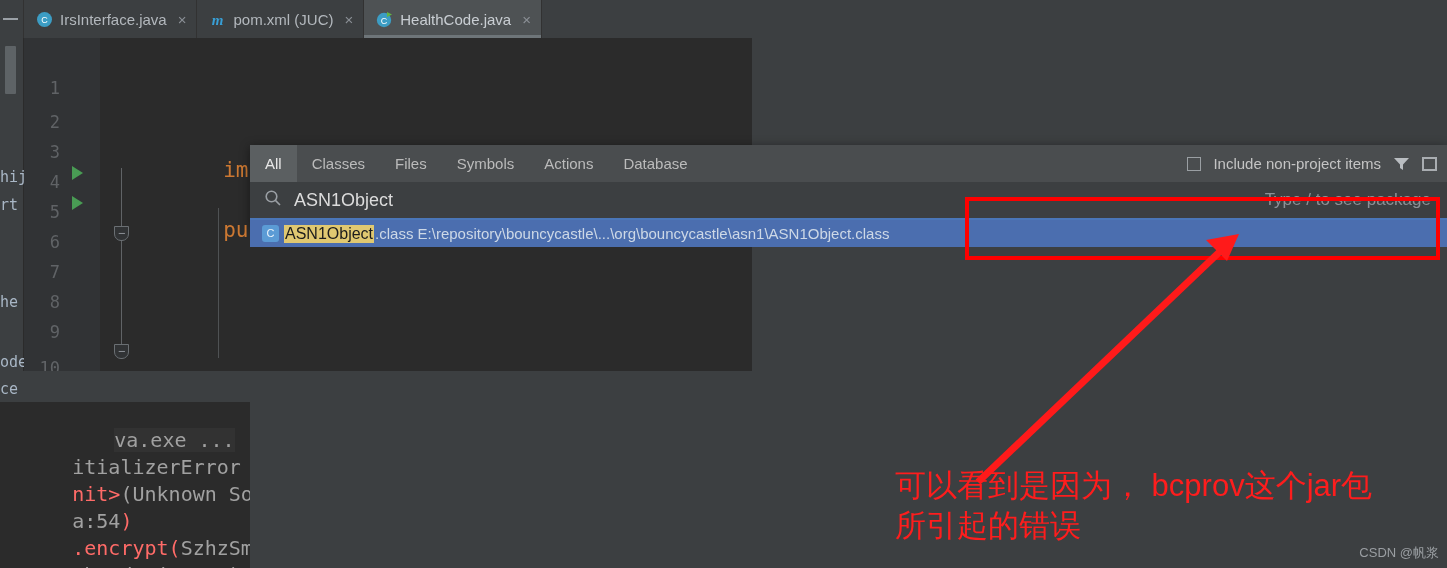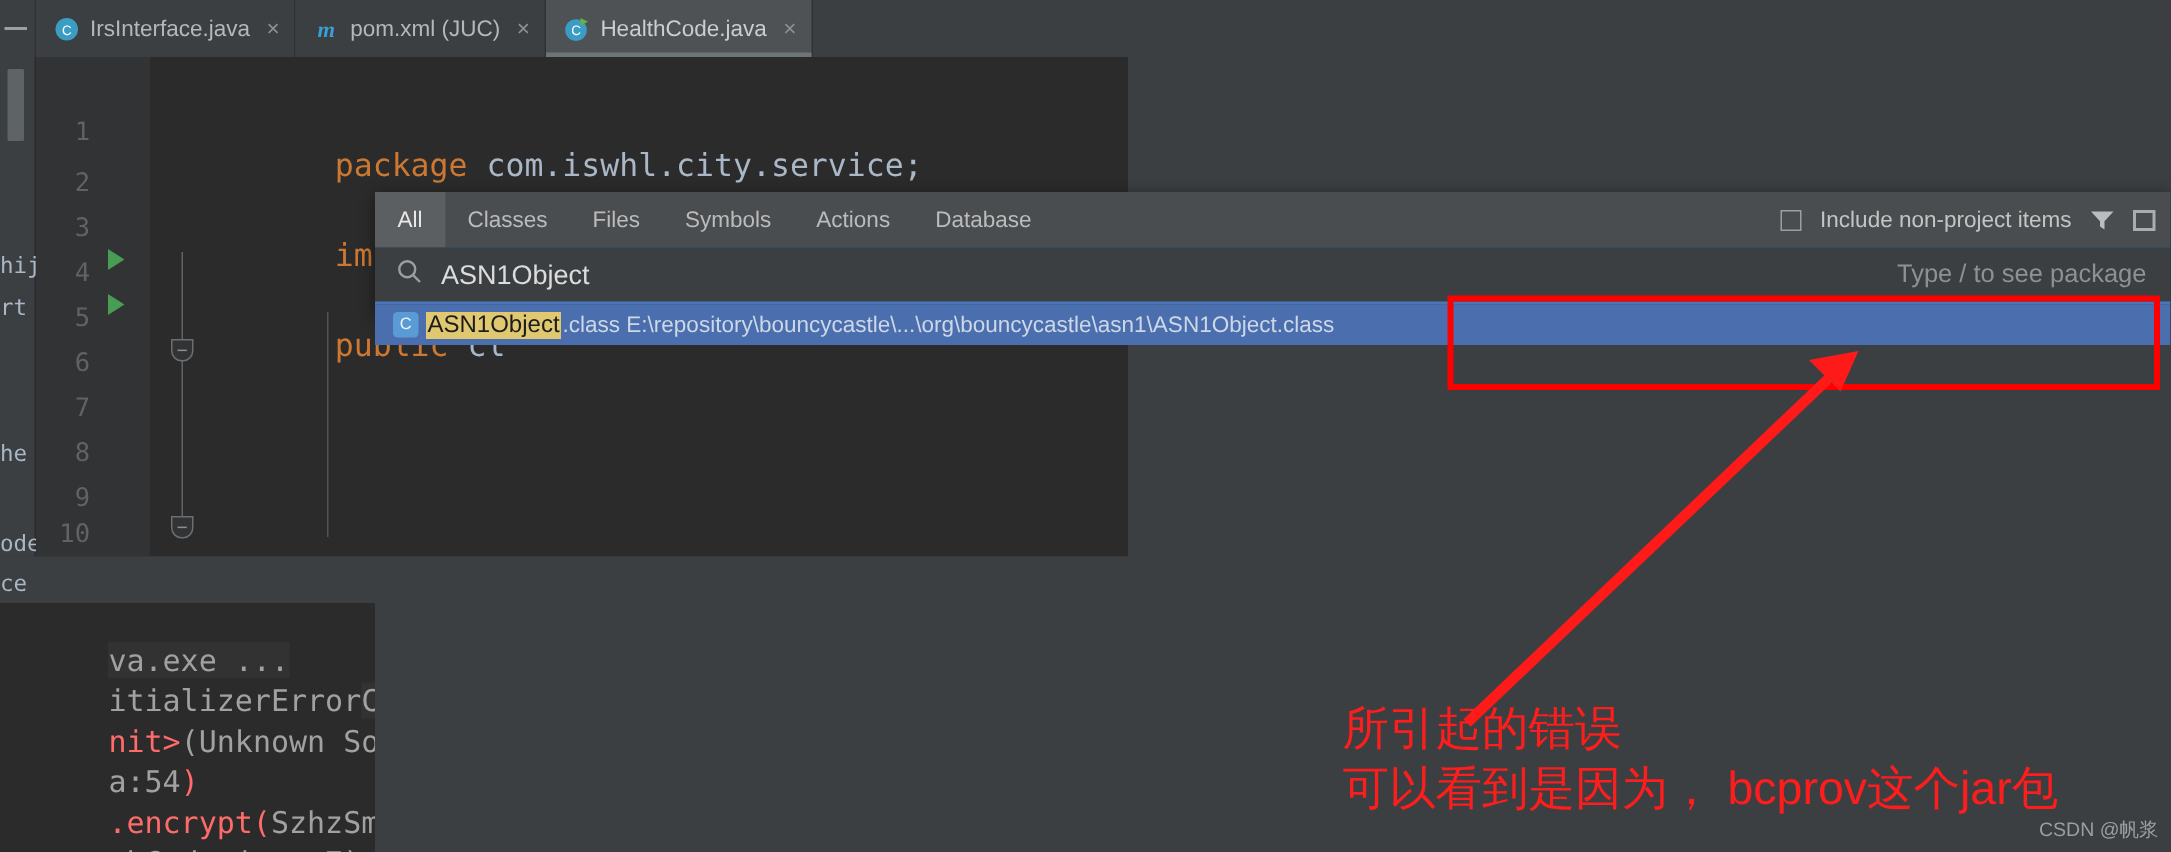--- a/index.html
+++ b/index.html
@@ -95,32 +95,32 @@
   
   .editor-gap {
     position: absolute; left: 0; top: 371px; width: 752px; height: 31px; background: #3c3f41;
   }
   .console {
     position: absolute; left: 0; top: 402px; width: 250px; height: 166px;
     background: #2b2b2b; overflow: hidden;
     font-family: "DejaVu Sans Mono", monospace; font-size: 20px;
   }
   .console .cline { position: absolute; white-space: pre; }
-  .c-gray { color: #a1a1a1; }
+  .c-gray { color: #a1a1a1; margin-left: 42px; }
   .c-red  { color: #ff6b68; }
   .c-link { color: #a1a1a1; }
   .c-hl { background: #323232; }
   .console-fill {
     position:absolute; left:0; top:402px; width:250px; height:166px; background:#2b2b2b;
   }
 
   
   .popup {
-    position: absolute; left: 250px; top: 128px; width: 1197px; height: 82px;
-    background: #0369a1; box-shadow: 0 2px 10px rgba(0,0,0,.45); z-index: 20;
+    position: absolute; left: 250px; top: 145px; width: 1197px; height: 82px;
+    background: #ffffff; box-shadow: 0 2px 10px rgba(0,0,0,.45); z-index: 20;
   }
   .popup-tabs {
     position: relative; height: 37px; display: flex; align-items: center;
     background: #4a4d4f;
   }
   .ptab {
     height: 37px; padding: 0 15px; display: flex; align-items: center;
     font-size: 15px; color: #bbbbbb;
   }
   .ptab.sel { background: #5b5f61; color: #e8e8e8; }
@@ -234,34 +234,31 @@
     <div class="gutter">
       <div class="lnum" style="top:40px">1</div>
       <div class="lnum" style="top:74px">2</div>
       <div class="lnum" style="top:104px">3</div>
       <div class="lnum" style="top:134px">4</div>
       <div class="lnum" style="top:164px">5</div>
       <div class="lnum" style="top:194px">6</div>
       <div class="lnum" style="top:224px">7</div>
       <div class="lnum" style="top:254px">8</div>
       <div class="lnum" style="top:284px">9</div>
-      <div class="lnum" style="top:308px">10</div>
+      <div class="lnum" style="top:320px">10</div>
 
       <div class="runmark" style="top:128px"></div>
       <div class="runmark" style="top:158px"></div>
 
       <div class="foldline" style="top:130px; height:190px;"></div>
       <div class="foldbox top" style="top:188px">−</div>
       <div class="foldbox bot" style="top:306px">−</div>
     </div>
 
     <div class="code">
-      <div class="line" style="top:36px">
-        <span class="kw">package</span><span class="pl"> com.iswhl.city.service;</span>
-      </div>
       <div class="line" style="top:96px">
         <span class="kw">import</span><span class="pl"> com.szhz.healthcode.crypto.util.SzhzSm4Util;</span>
       </div>
       <div class="line" style="top:156px">
         <span class="kw">public</span><span class="pl"> cl</span>
       </div>
       <div class="line" style="top:306px; left:66px">
         <span class="pl">}</span>
       </div>
       <div class="inner-bar"></div>
@@ -354,18 +351,18 @@
   </div>
 
   <div class="ann-box"></div>
 
   <svg class="ann-svg">
     <line x1="978" y1="482" x2="1231" y2="241" stroke="#ff1a1a" stroke-width="7"></line>
     <polygon points="1239,234 1206,240 1227,261" fill="#ff1a1a"></polygon>
   </svg>
 
   <div class="ann-text">
+    <div>可以看到是因为， bcprov这个jar包</div>
     <div>所引起的错误</div>
-    <div>可以看到是因为， bcprov这个jar包</div>
   </div>
 
   <div class="watermark">CSDN @帆浆</div>
 </div>
 
 </body></html>

